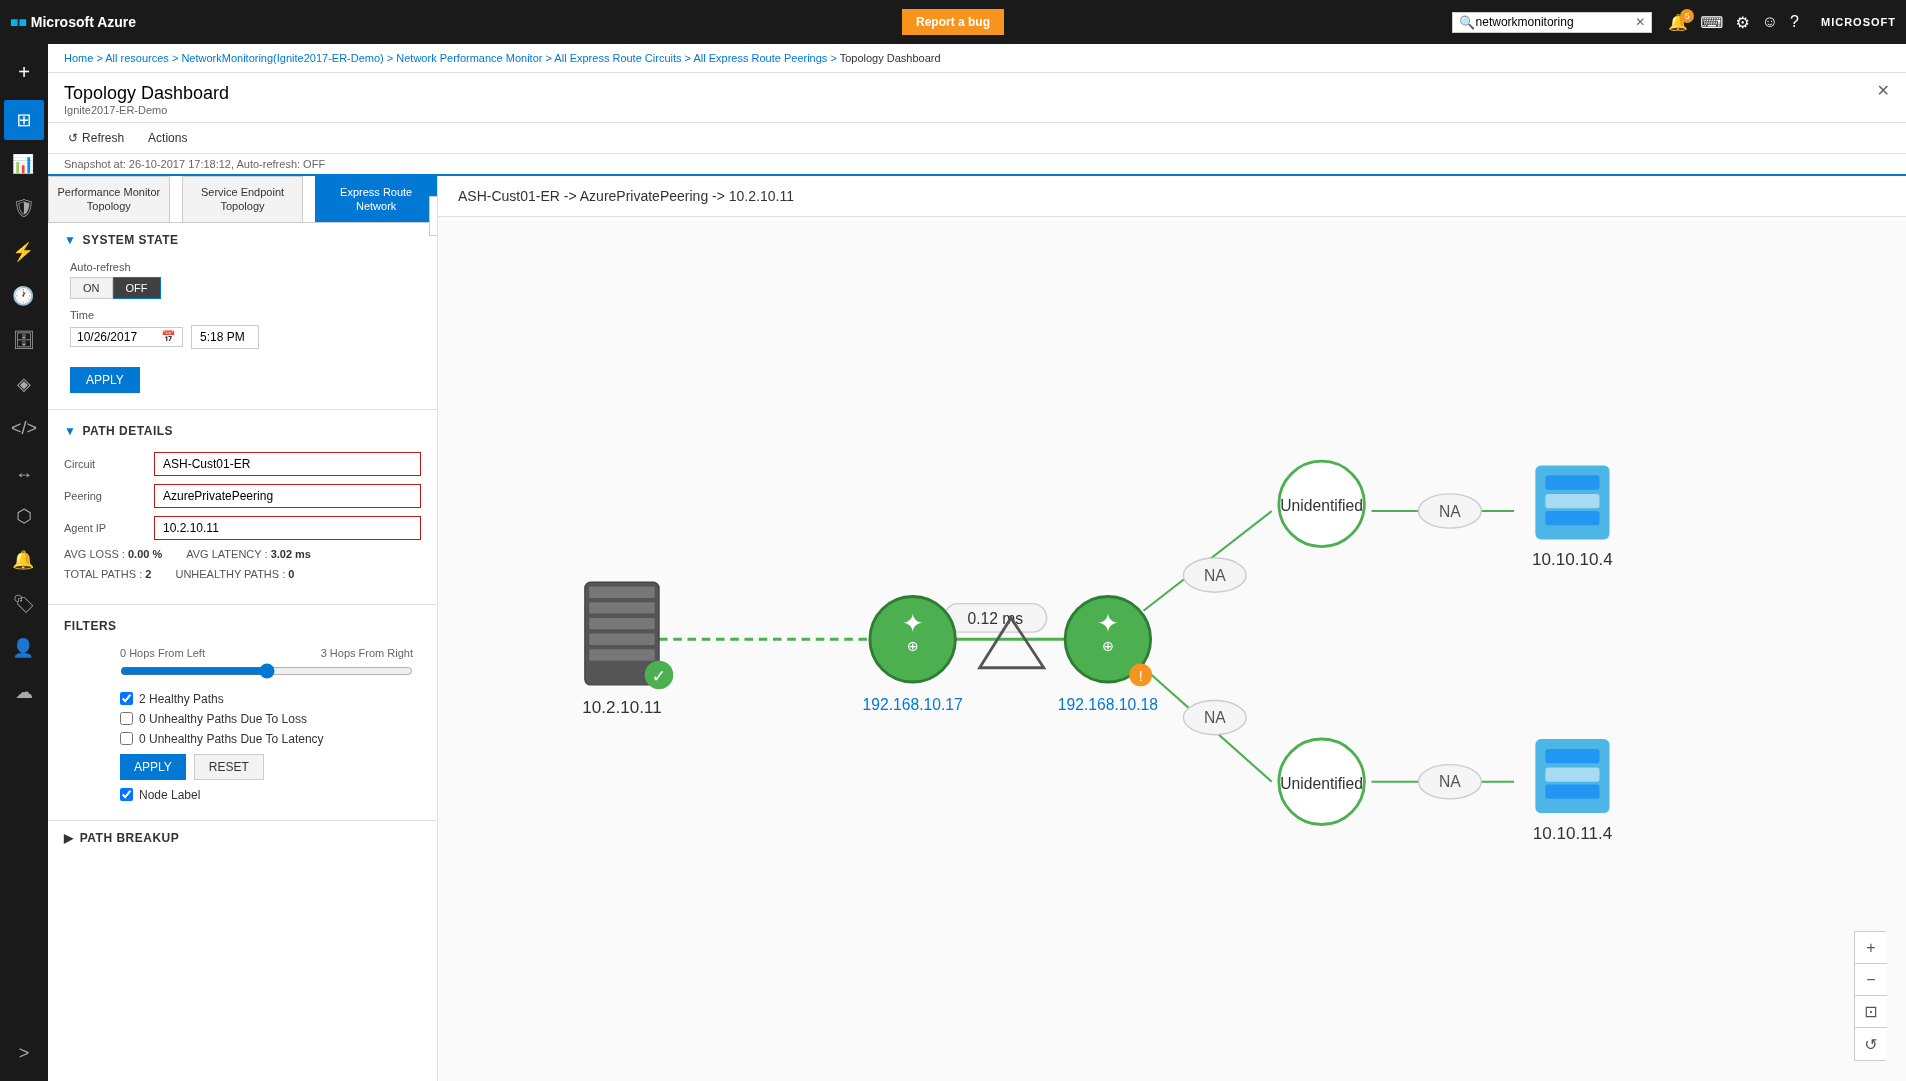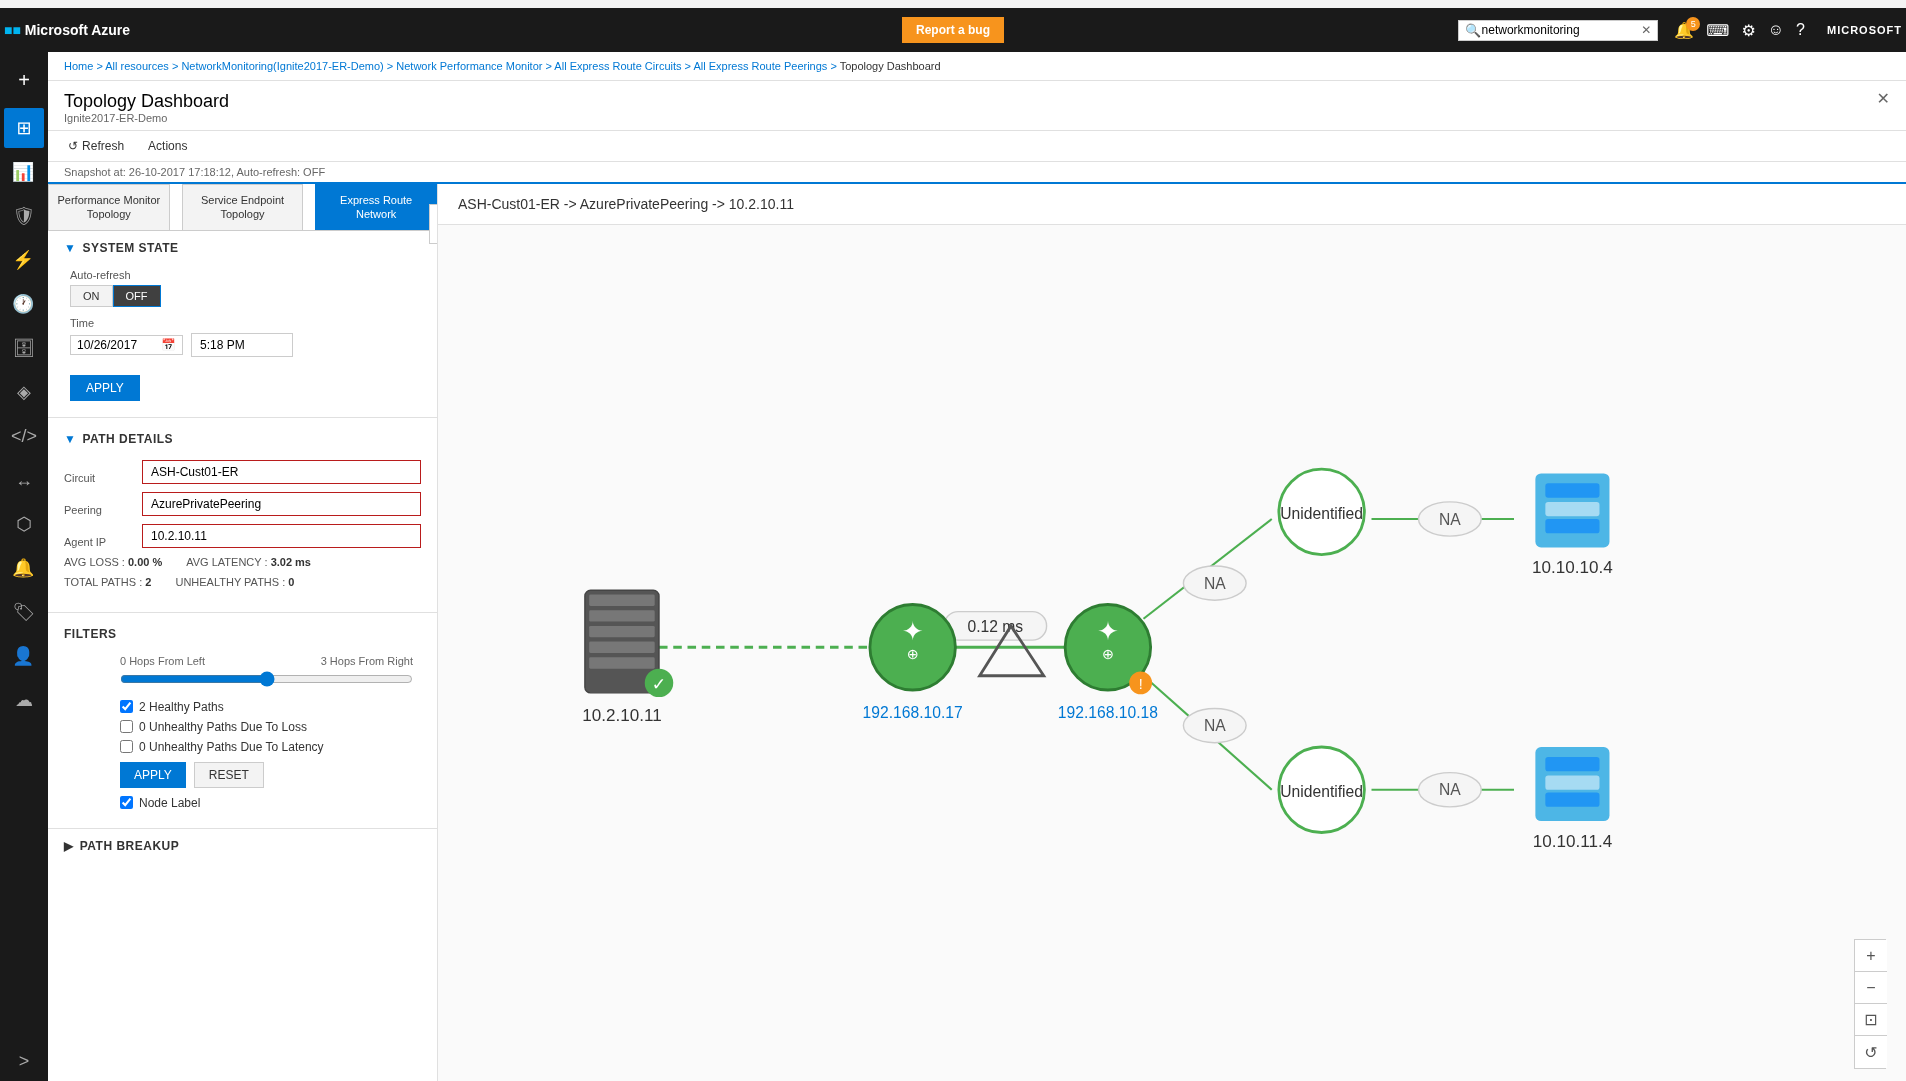--- a/index.html
+++ b/index.html
@@ -4,23 +4,22 @@
   <style>
     * { box-sizing: border-box; margin: 0; padding: 0; font-family: 'Segoe UI', sans-serif; }
     body { background: #f3f3f3; font-size: 12px; color: #333; overflow: hidden; }
 
     
     .top-bar {
       height: 44px;
       background: #1a1a1a;
       display: flex;
       align-items: center;
-      padding: 0 4px;
+      padding: 0 10px;
       position: relative;
-      margin-top: 8px;
     }
     .azure-logo {
       color: #00b4f0;
       font-size: 14px;
       font-weight: 600;
       margin-right: 10px;
       white-space: nowrap;
     }
     .azure-logo span { color: #fff; }
     .report-bug-btn {
@@ -301,36 +300,36 @@
     .date-input-wrap input {
       border: none;
       outline: none;
       font-size: 12px;
       width: 80px;
     }
     .time-input {
       border: 1px solid #ccc;
       padding: 4px 8px;
       font-size: 12px;
-      width: 102px;
+      width: 68px;
       outline: none;
     }
     .apply-btn {
       background: #0078d4;
       color: #fff;
       border: none;
       padding: 6px 16px;
       font-size: 12px;
       cursor: pointer;
       margin-top: 8px;
     }
 
     
     .path-details-body { padding: 8px 16px 12px; }
-    .detail-row { margin-bottom: 8px; display: flex; align-items: flex-end; gap: 8px; }
+    .detail-row { margin-bottom: 8px; display: flex; align-items: center; gap: 20px; }
     .detail-label { font-size: 11px; color: #555; width: 70px; flex-shrink: 0; }
     .detail-input {
       flex: 1;
       border: 1px solid #b91c1c;
       padding: 4px 8px;
       font-size: 12px;
       outline: none;
       background: #fff;
     }
     .stats-row { display: flex; gap: 24px; margin-top: 8px; margin-bottom: 8px; }

